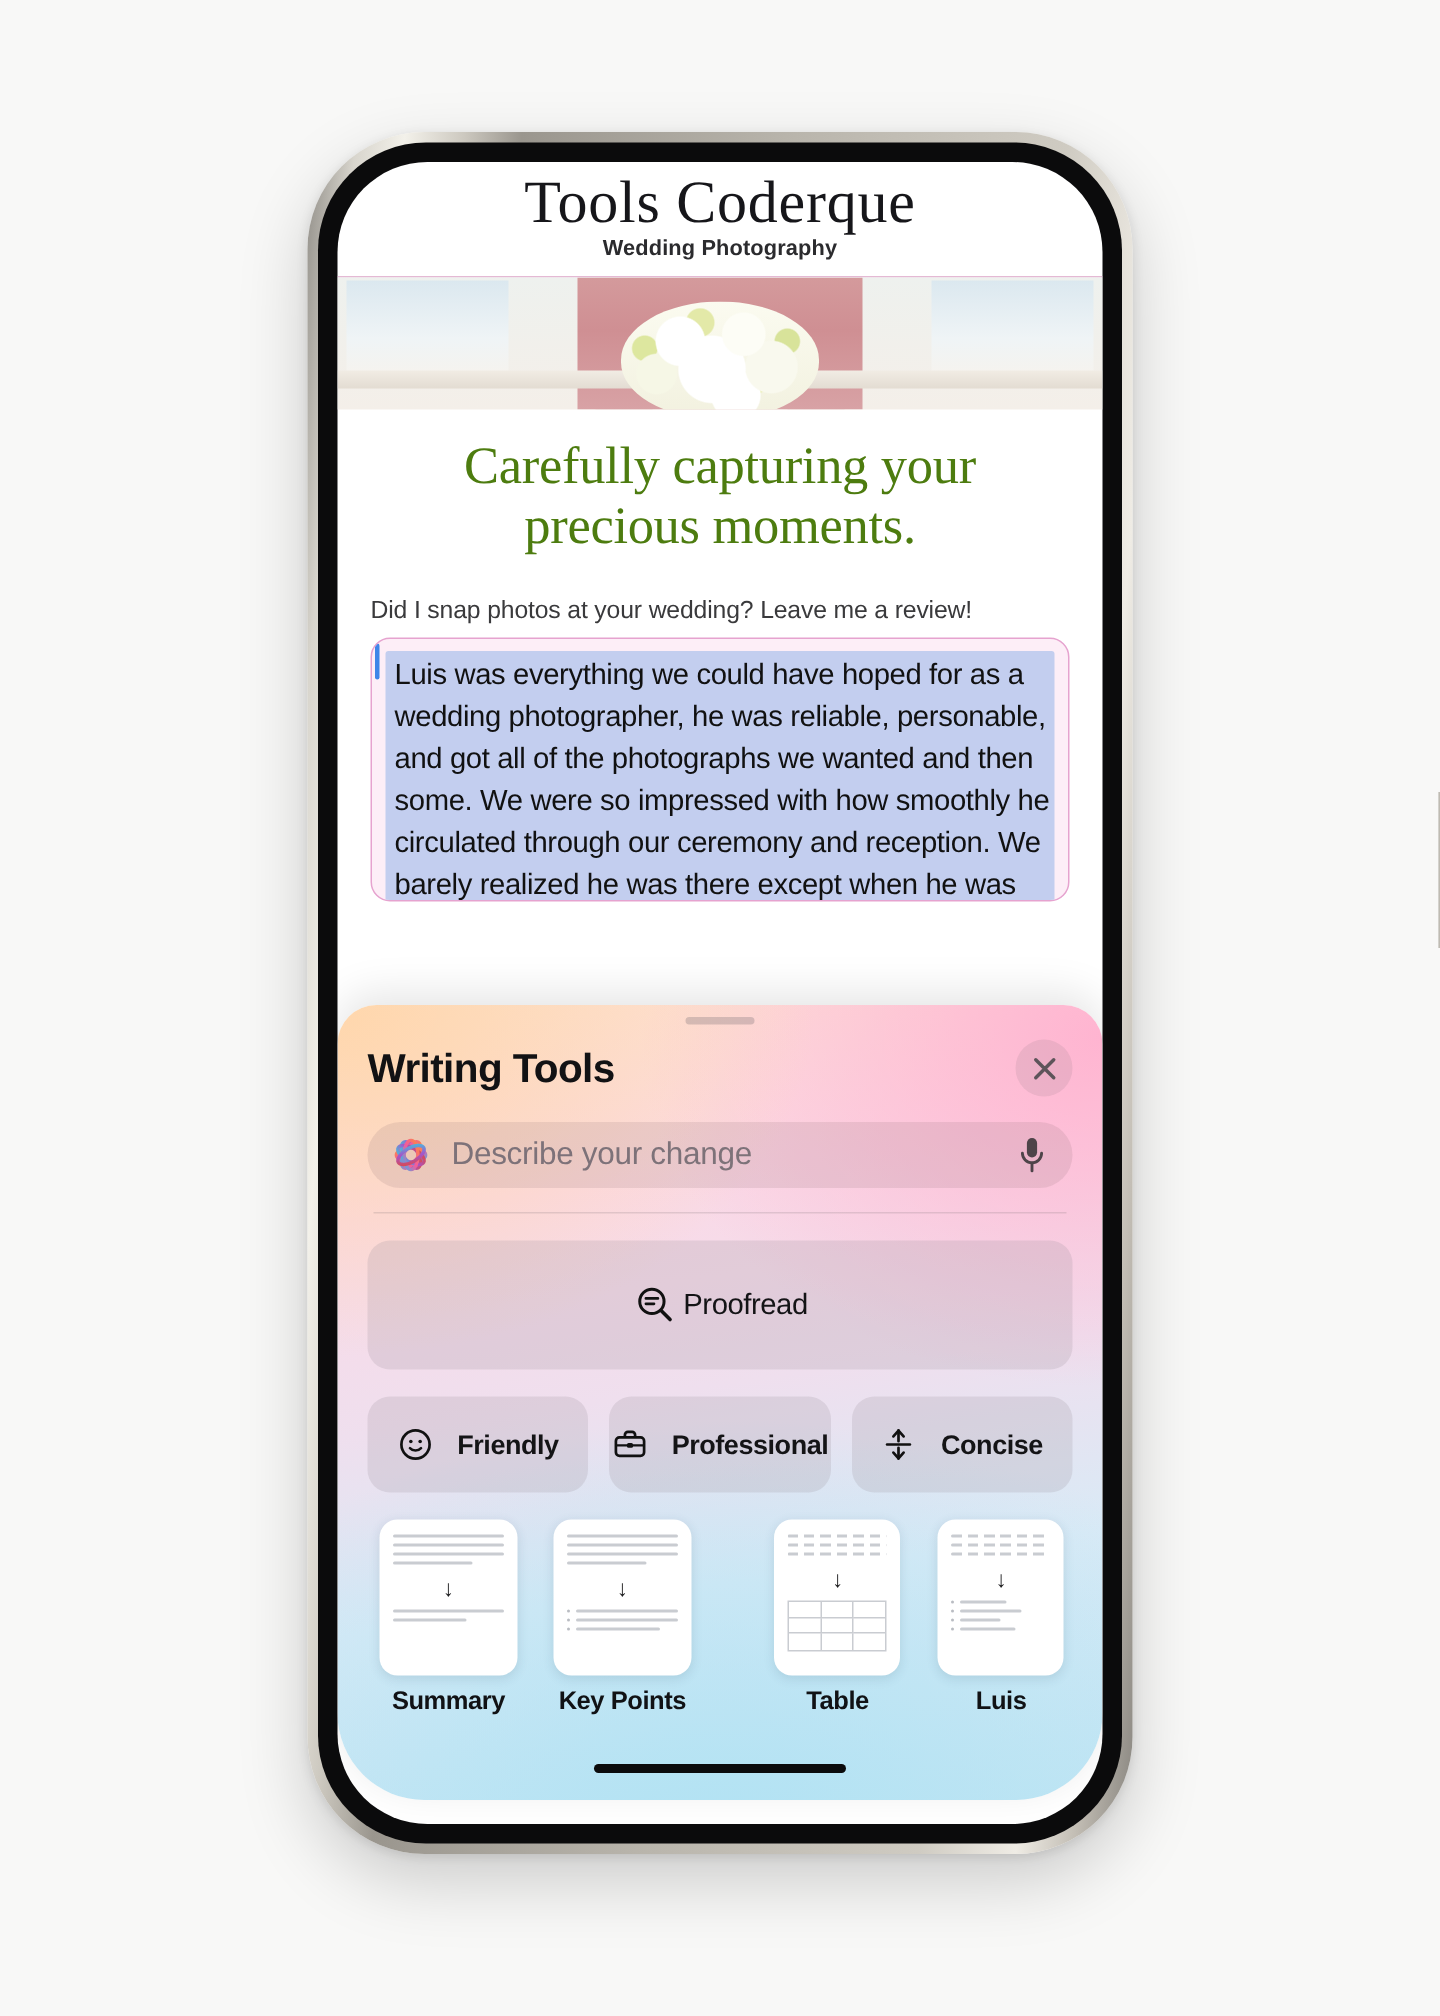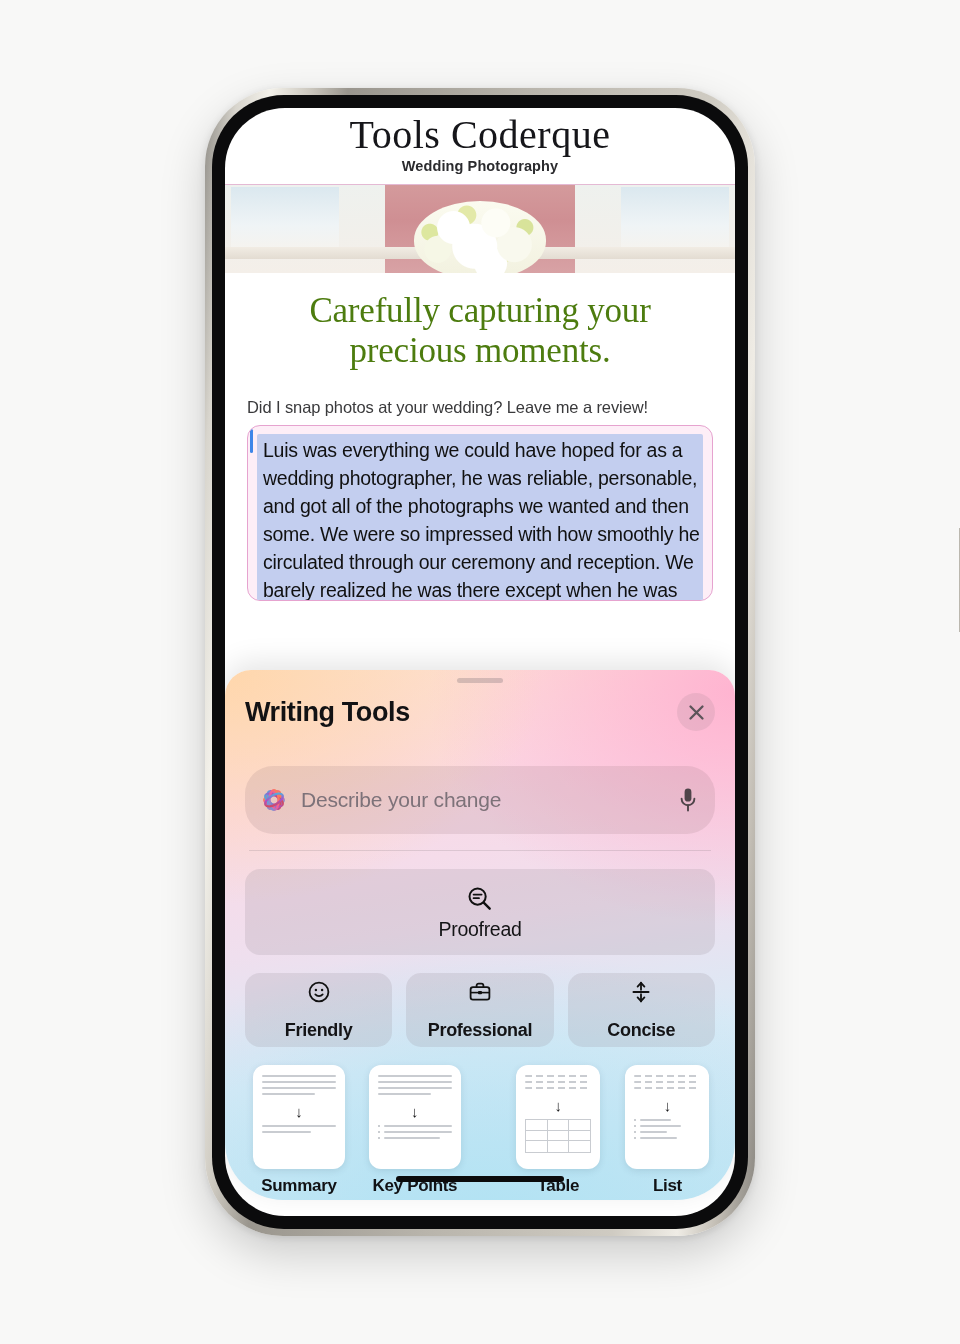--- a/index.html
+++ b/index.html
@@ -212,44 +212,44 @@
   }
   .sheet-title { font-size: 27px; font-weight: 700; color: #121214; letter-spacing: -0.4px; }
   .close-btn {
     width: 38px; height: 38px; border-radius: 50%;
     background: rgba(130,110,120,.14);
     display:flex; align-items:center; justify-content:center;
     color: #5d545a;
   }
 
   .field {
-    margin-top: 35px;
-    height: 68px; border-radius: 28px;
+    margin-top: 17px;
+    height: 44px; border-radius: 28px;
     background: rgba(140,115,120,.16);
     display:flex; align-items:center; gap: 12px;
     padding: 0 18px 0 14px;
   }
   .field-text {
     flex: 1; font-size: 21px; color: #7d7279; letter-spacing: -0.2px;
   }
   .divider {
     height: 1px; background: rgba(120,110,115,.20);
     margin: 16px 4px 0;
   }
 
   .row { display:flex; gap: 14px; margin-top: 18px; }
   .tile {
     flex: 1;
     border-radius: 15px;
     background: rgba(150,140,150,.20);
-    display:flex; flex-direction: column; align-items:center; justify-content:center;
+    display:flex; flex-direction: row; align-items:center; justify-content:center;
     gap: 4px;
   }
   .tile.big { height: 86px; }
-  .tile.small { height: 74px; gap: 16px; }
+  .tile.small { height: 64px; gap: 16px; }
   .tile-label { font-size: 19.5px; color: #141416; letter-spacing: -0.3px; }
   .tile.small .tile-label { font-size: 18px; font-weight: 600; }
 
   .cards { display:flex; margin-top: 18px; }
   .card-cell {
     display:flex; flex-direction:column; align-items:center; gap: 7px;
   }
   .card-cell.c1 { width: 118px; }
   .card-cell.c2 { width: 118px; margin-left: 8px; }
   .card-cell.c3 { width: 104px; margin-left: 42px; }
@@ -486,21 +486,21 @@
                   </div>
                 <div class="bullet-row">
                     <span class="dot"></span>
                     <span class="ln" style="max-width:40%"></span>
                   </div>
                 <div class="bullet-row">
                     <span class="dot"></span>
                     <span class="ln" style="max-width:56%"></span>
                   </div>
               </div>
-              <div class="card-label">List</div>
+              <div class="card-label">Luis</div>
             </div>
 
           </div>
 
           <div class="home-indicator"></div>
         </div>
 
       </div>
     </div>
   </div>

